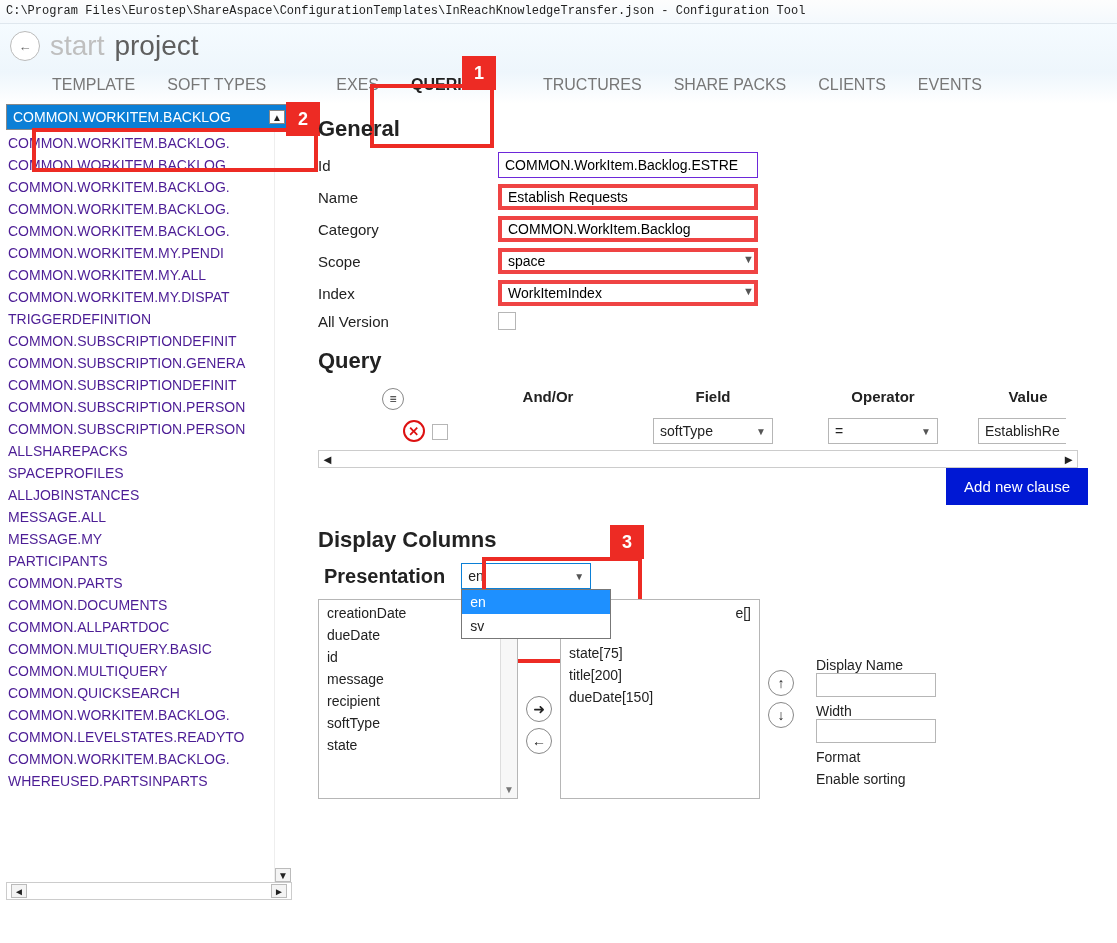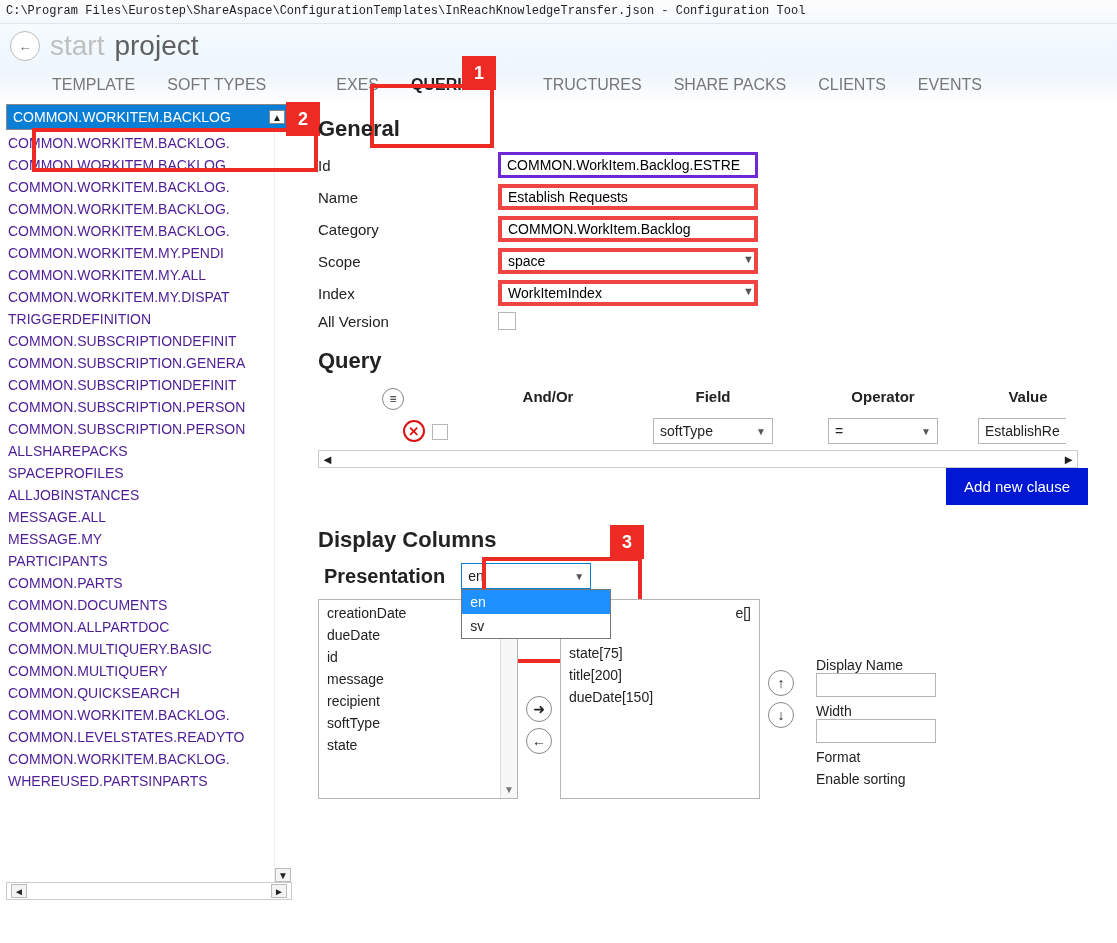--- a/index.html
+++ b/index.html
@@ -86,21 +86,21 @@
 .side-scroll { display:flex; align-items:center; justify-content:space-between; border:1px solid #ccc; height:18px; padding:0 4px;}
 .side-arrow { width:16px; height:14px; border:1px solid #bbb; display:flex; align-items:center; justify-content:center; font-size:10px; background:#f4f4f4; cursor:pointer;}
 .side-vscroll { width:18px; display:flex; flex-direction:column; border-left:1px solid #eee;}
 .content { flex:1; padding: 8px 0 0 22px; position:relative; }
 h2.section { font-size:22px; font-weight:700; margin: 4px 0 10px 0; }
 .form-row { display:flex; align-items:center; margin-bottom:6px; }
 .form-row .lbl { width: 180px; font-size: 15px; color:#222;}
 .tf {
   border:4px solid #ef4444; height:26px; padding:2px 6px; font-size:14px; width:260px; background:#fff;
 }
-.tf.focus { border:3px solid #6d28d9; }
+.tf.focus { border:1px solid #6d28d9; }
 .sel { position:relative; width:260px;}
 .sel .tf { width:100%; padding-right:22px;}
 .sel .dd { position:absolute; right:4px; top:5px; font-size:11px; color:#555; pointer-events:none;}
 .cb { width:18px; height:18px; border:1px solid #b6b6b6; background:#fff;}
 .query-table { margin-top:6px; }
 .qhdr { display:flex; font-weight:600; font-size:15px; padding: 4px 0;}
 .qhdr > div, .qrow > div { text-align:center;}
 .qcol-burger{width:150px}
 .qcol-andor{width:160px}
 .qcol-field{width:170px}

